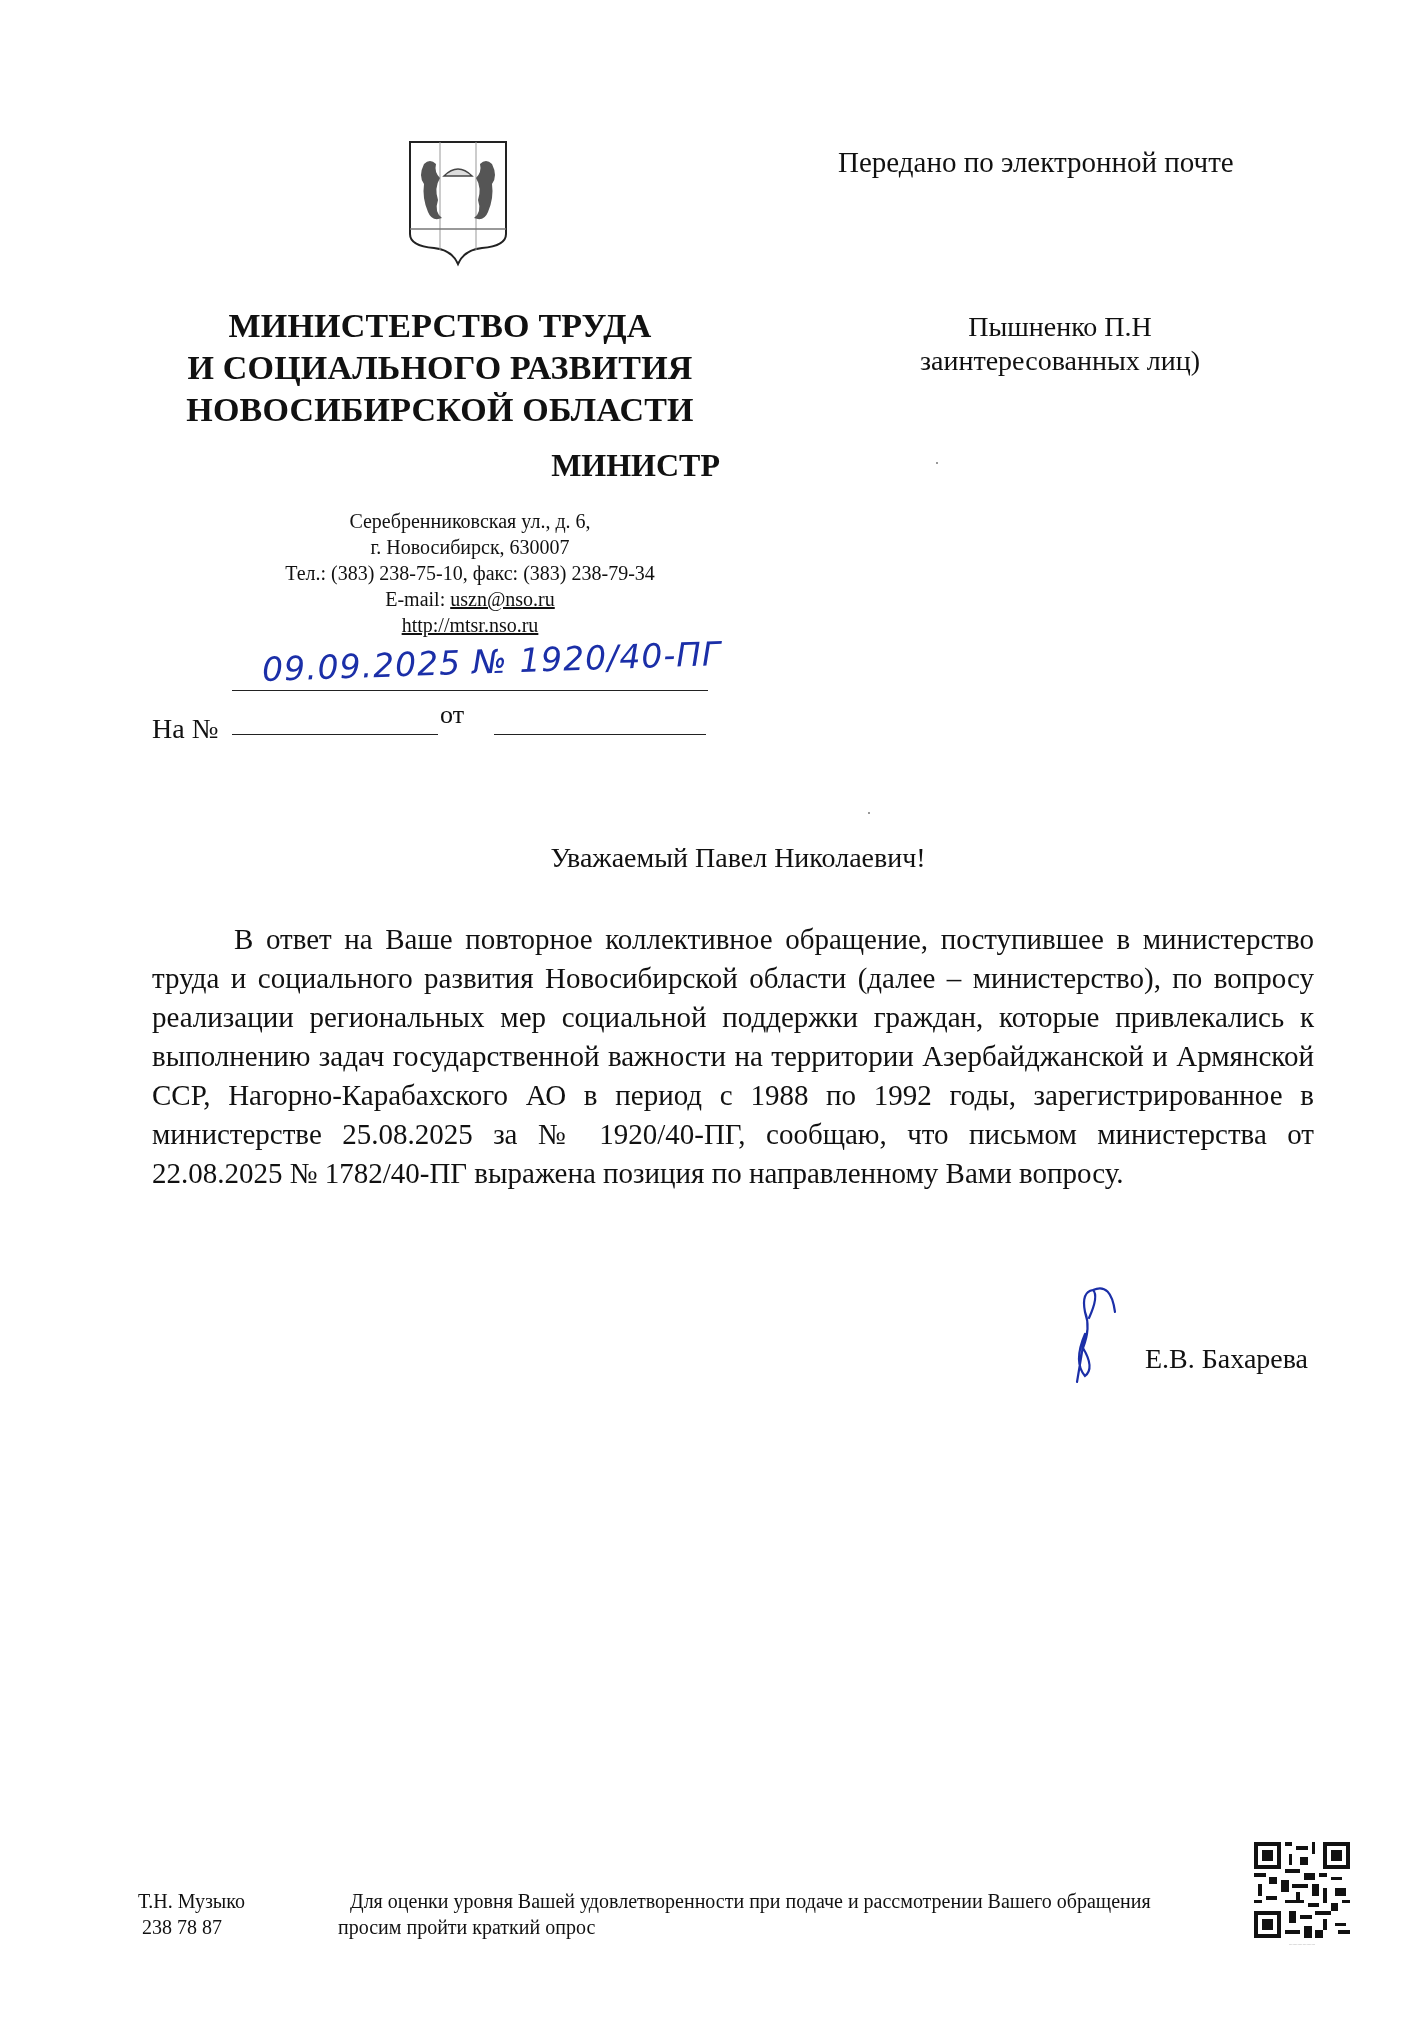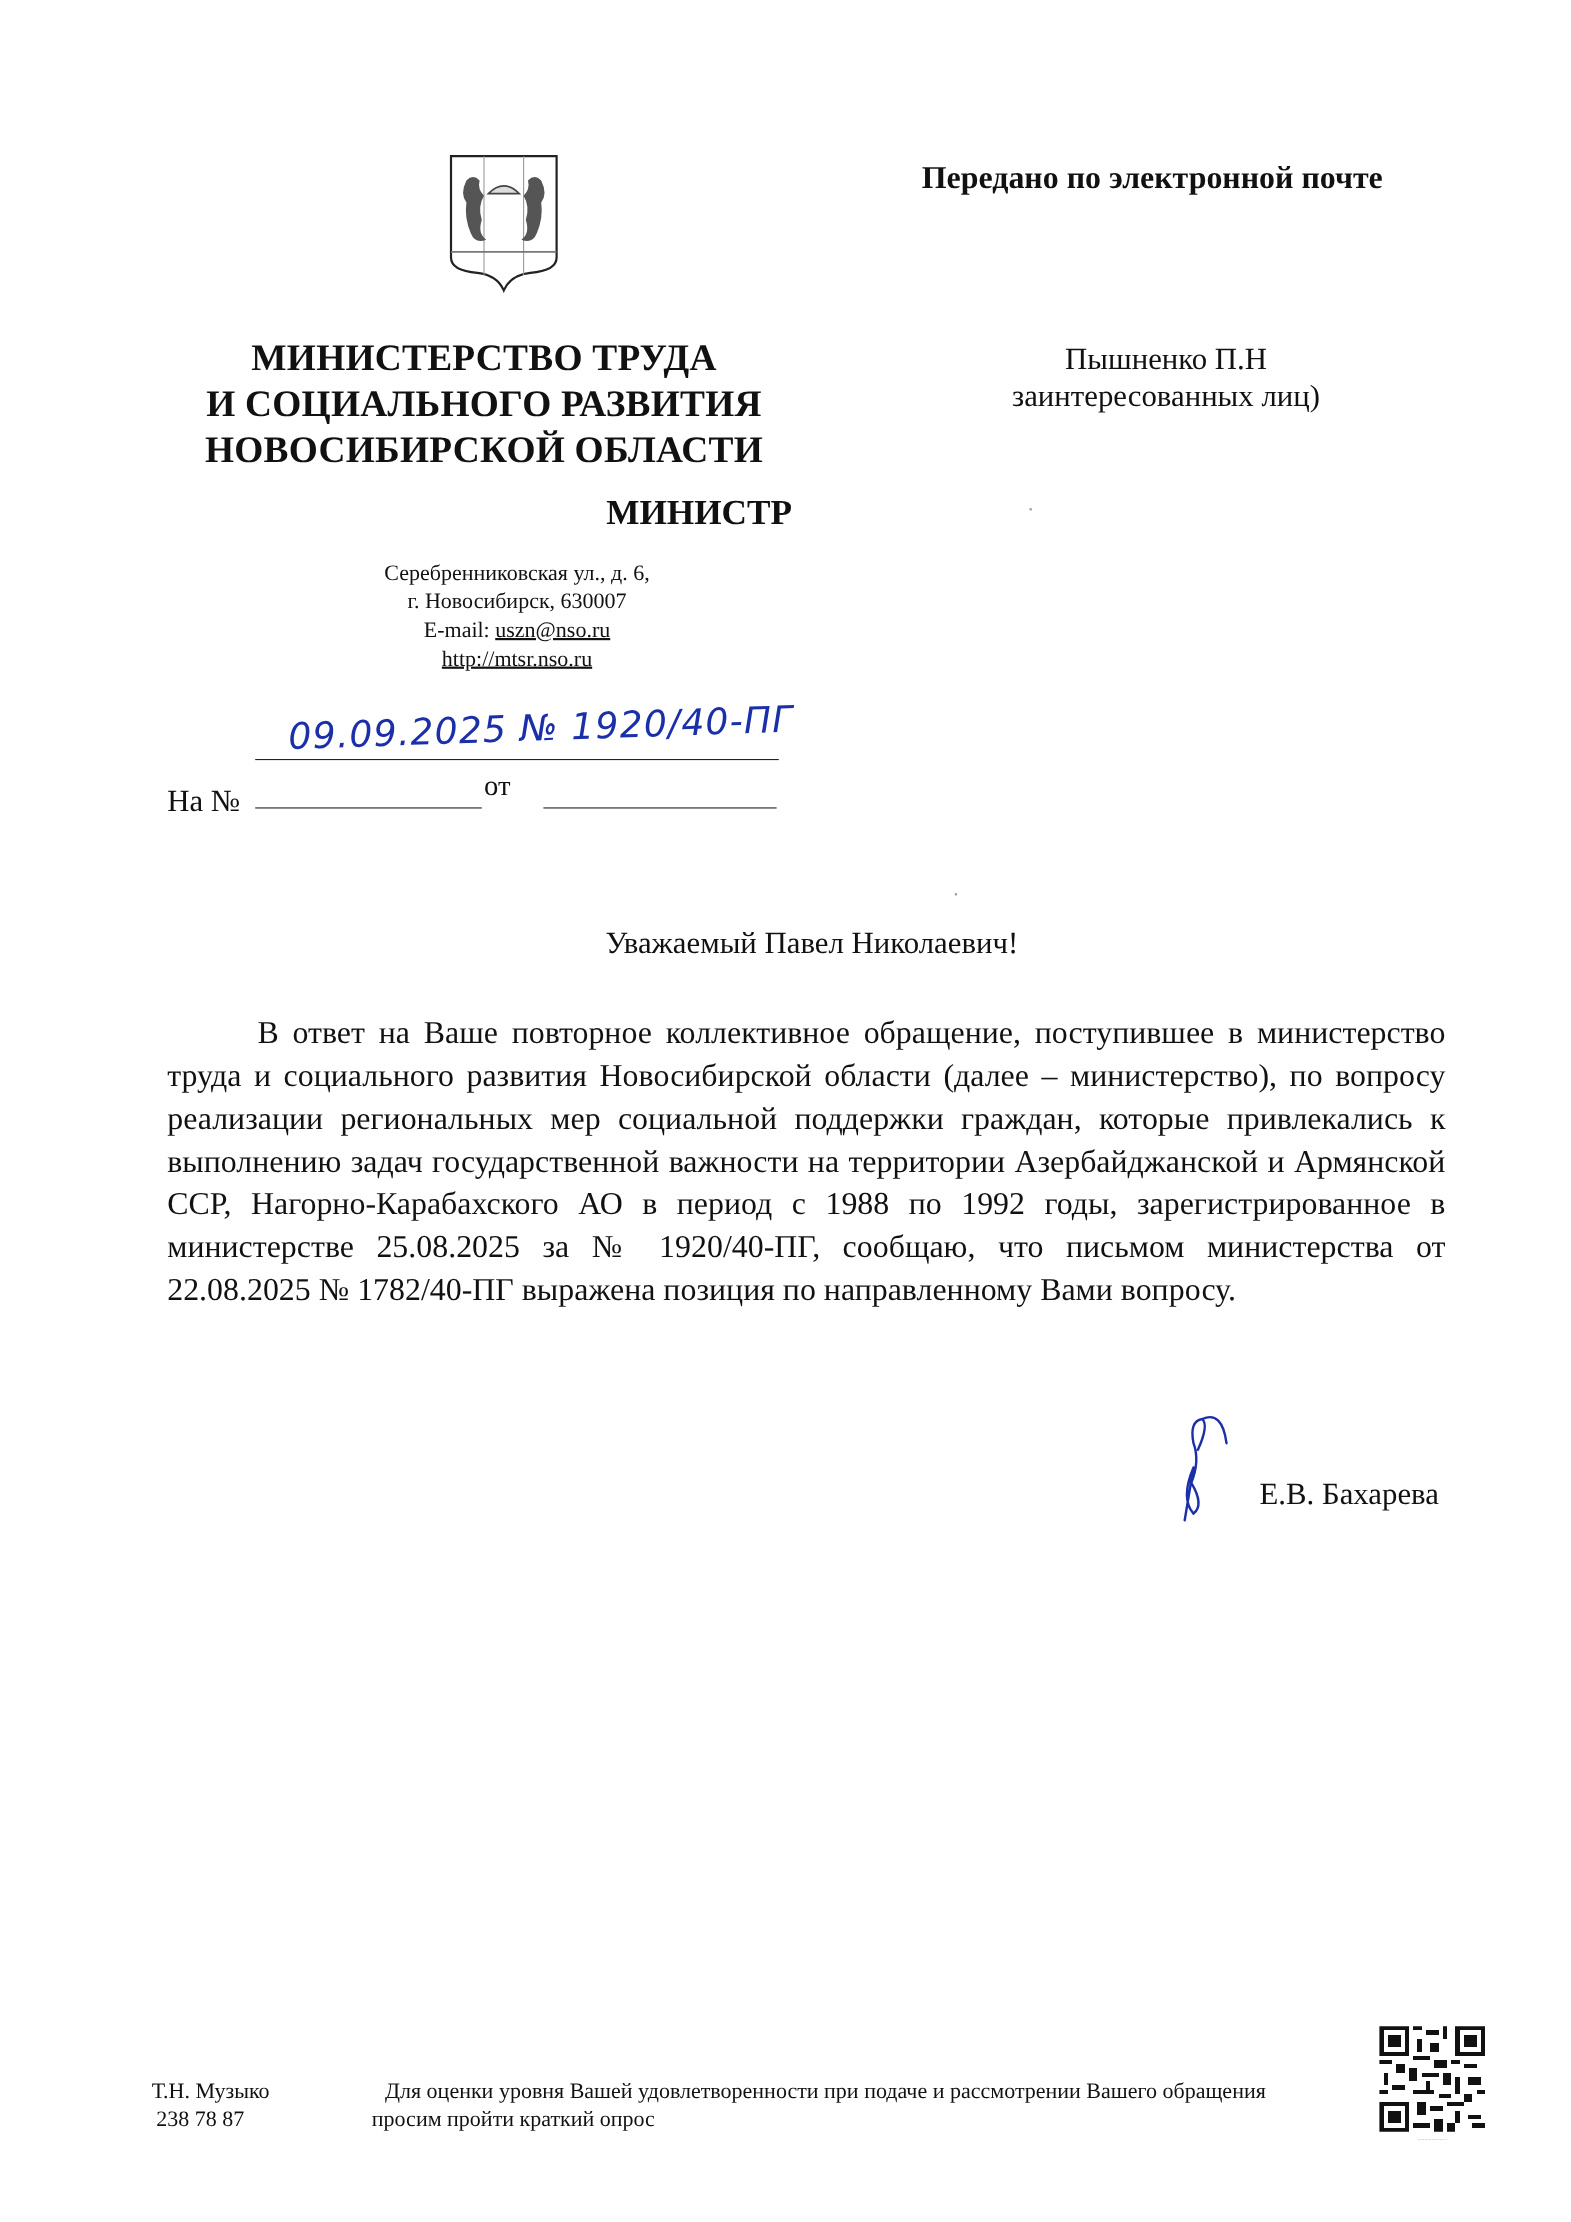--- a/index.html
+++ b/index.html
@@ -15,21 +15,21 @@
           font-size: 20px; line-height: 26px; }
   .addr .u { text-decoration: underline; }
   .reg-line { left: 232px; top: 690px; width: 476px; border-bottom: 1.5px solid #222; }
   .handwritten { left: 262px; top: 642px; font-family: "DejaVu Sans", sans-serif;
                  font-style: italic; font-size: 33px; color: #1b2fa8;
                  letter-spacing: 1px; transform: rotate(-2deg); }
   .na-label { left: 152px; top: 696px; font-size: 28px; margin-top: 17px; }
   .na-line1 { left: 232px; top: 734px; width: 206px; border-bottom: 1.5px solid #222; }
   .ot-label { left: 440px; top: 700px; font-size: 26px; }
   .na-line2 { left: 494px; top: 734px; width: 212px; border-bottom: 1.5px solid #222; }
-  .sent { left: 838px; top: 146px; font-size: 29px; font-weight: bold; }
+  .sent { left: 838px; top: 146px; font-size: 29px; }
   .recipient { left: 870px; top: 310px; width: 380px; text-align: center;
                font-size: 28px; line-height: 34px; }
   .greeting { left: 0; top: 842px; width: 1428px; text-align: center; font-size: 28px; padding-left: 24px; }
   .body-text { left: 152px; top: 920px; width: 1162px; font-size: 29px; line-height: 39px;
                text-align: justify; text-indent: 82px; }
   .sig-name { left: 1145px; top: 1343px; font-size: 28px; }
   .signature { left: 1055px; top: 1272px; width: 80px; height: 120px; }
   .executor { left: 138px; top: 1888px; font-size: 20px; line-height: 26px; }
   .survey { left: 338px; top: 1888px; width: 880px; font-size: 20px; line-height: 26px;
             text-indent: 12px; }
@@ -56,20 +56,21 @@
 <div class="abs org">
   <div>МИНИСТЕРСТВО ТРУДА</div>
   <div>И СОЦИАЛЬНОГО РАЗВИТИЯ</div>
   <div>НОВОСИБИРСКОЙ ОБЛАСТИ</div>
 </div>
 <div class="abs minister">МИНИСТР</div>
 
 <div class="abs addr">
   <div>Серебренниковская ул., д. 6,</div>
   <div>г. Новосибирск, 630007</div>
+  <div>Тел.: (383) 238-75-10, факс: (383) 238-79-34</div>
   <div>
     <span>E-mail: </span><span class="u">uszn@nso.ru</span>
   </div>
   <div class="u">http://mtsr.nso.ru</div>
 </div>
 
 <div class="abs handwritten">09.09.2025 № 1920/40-ПГ</div>
 <div class="abs reg-line"></div>
 <div class="abs na-label">На №</div>
 <div class="abs na-line1"></div>

